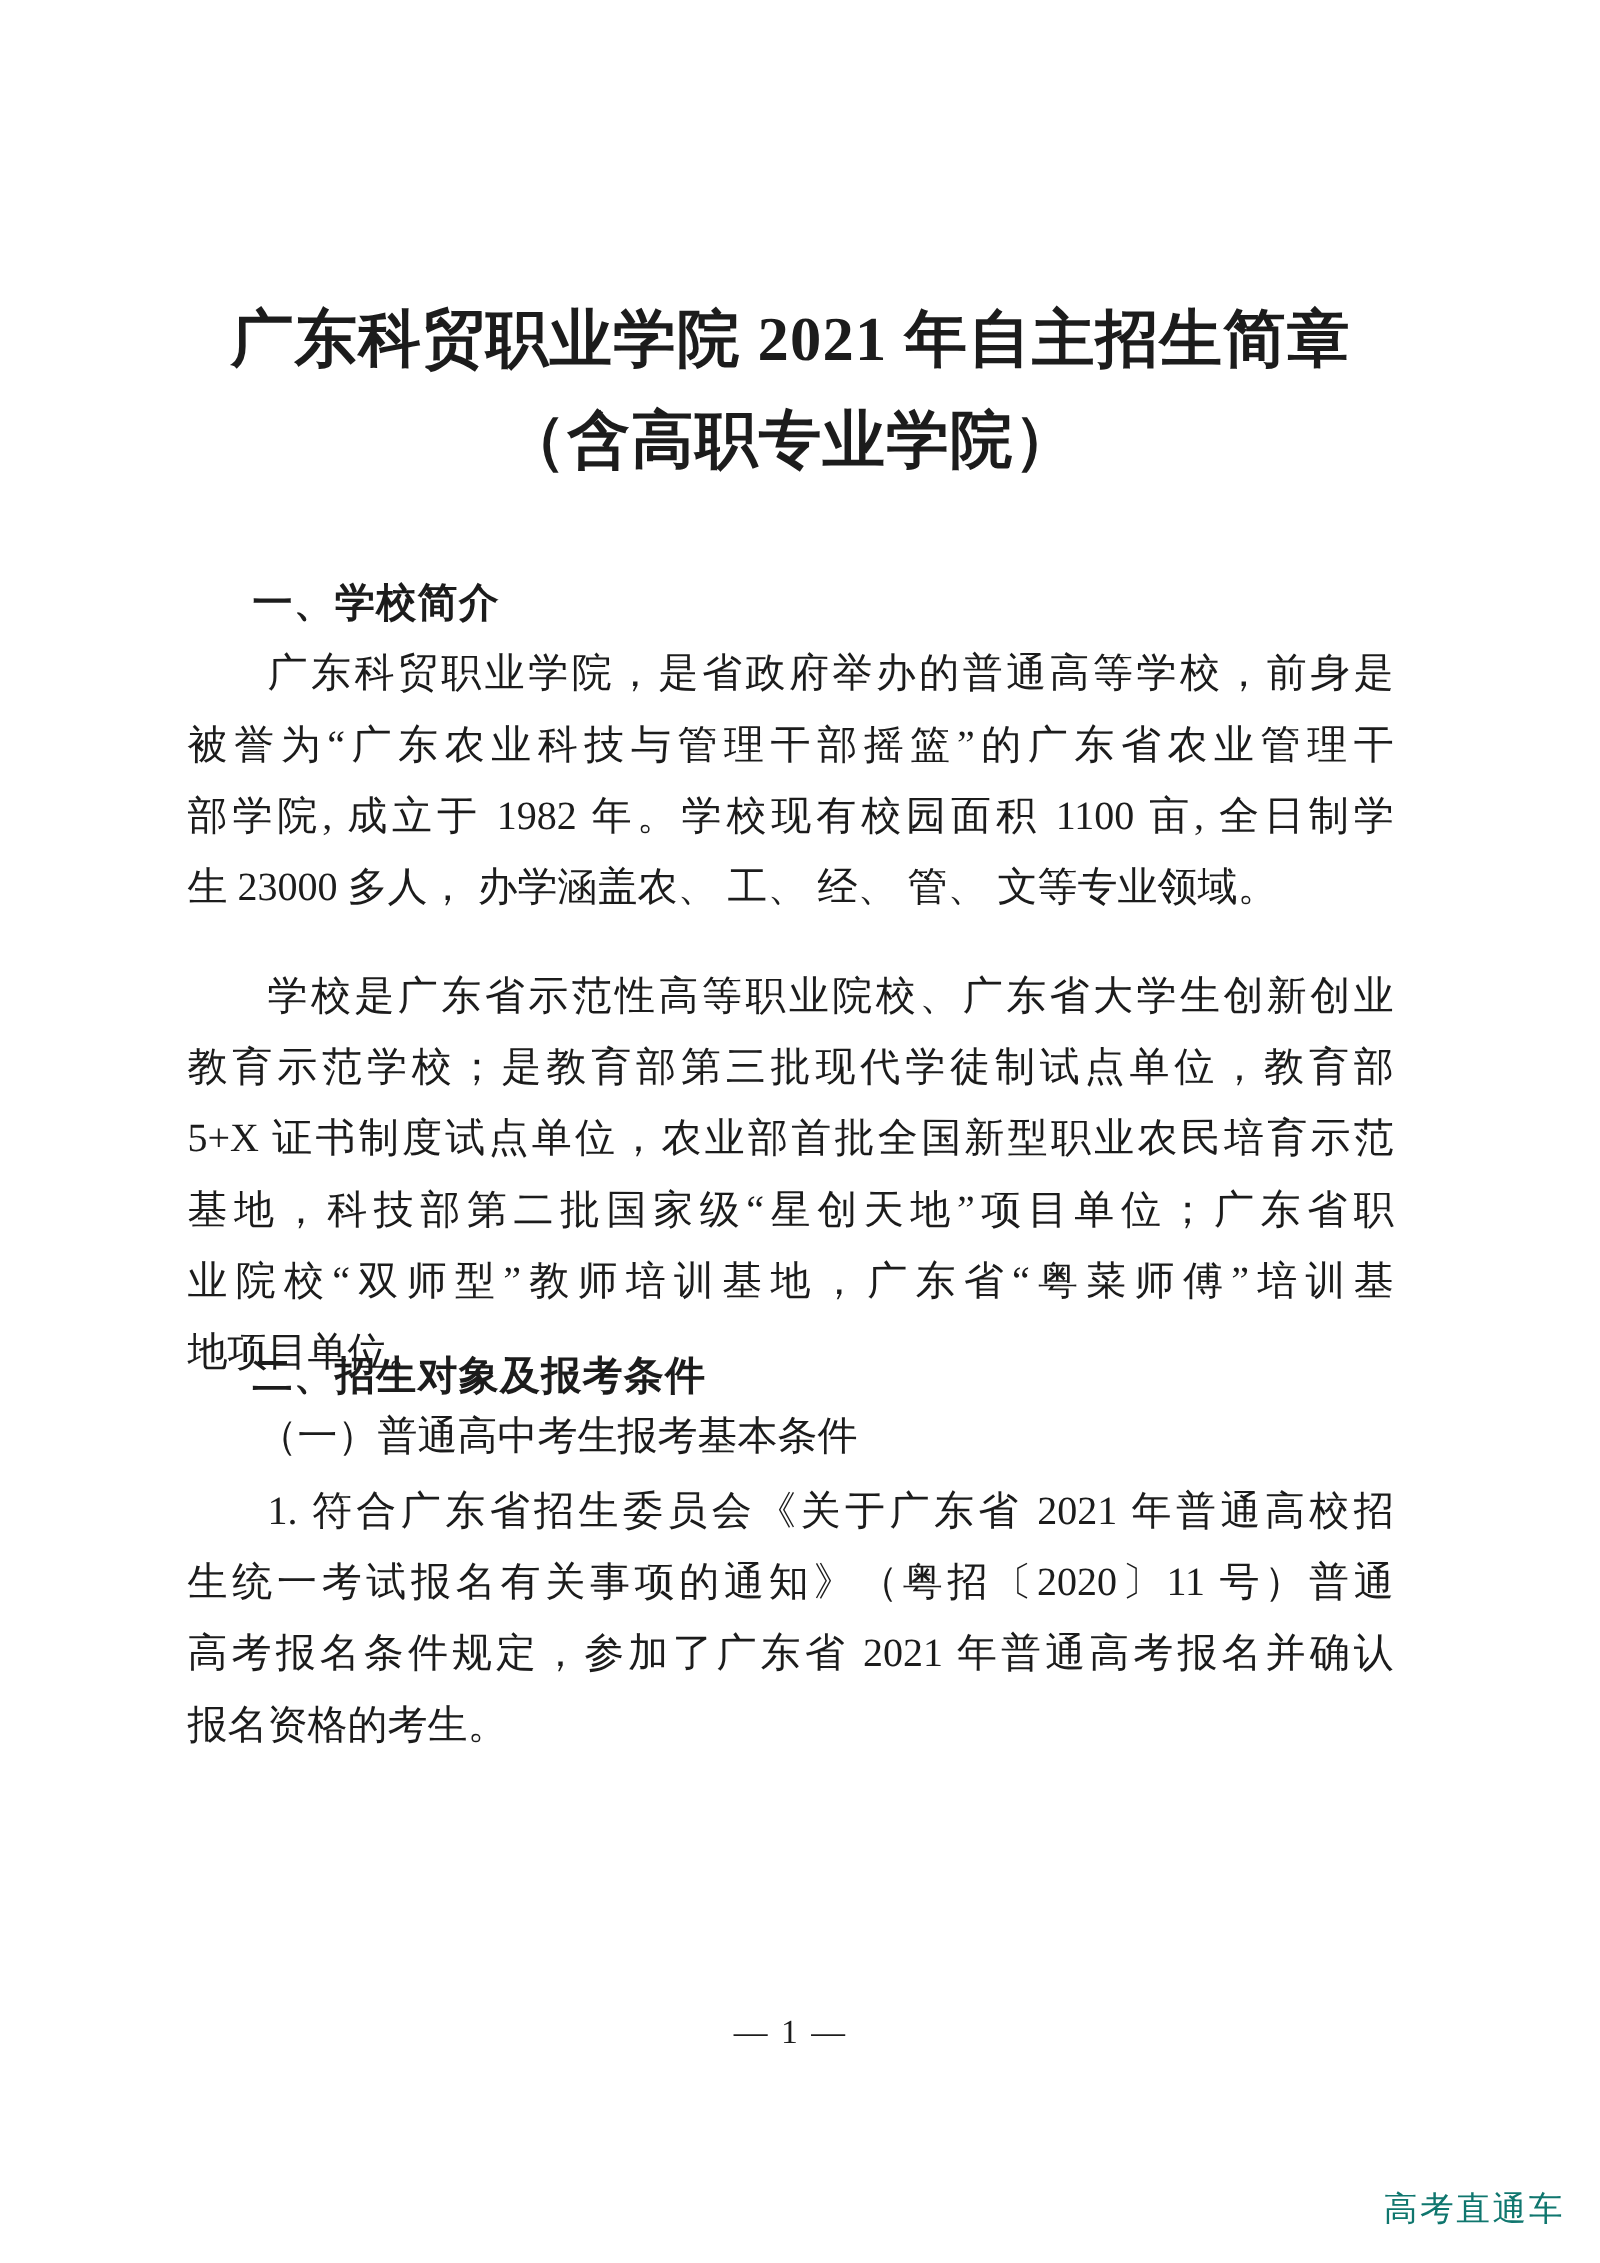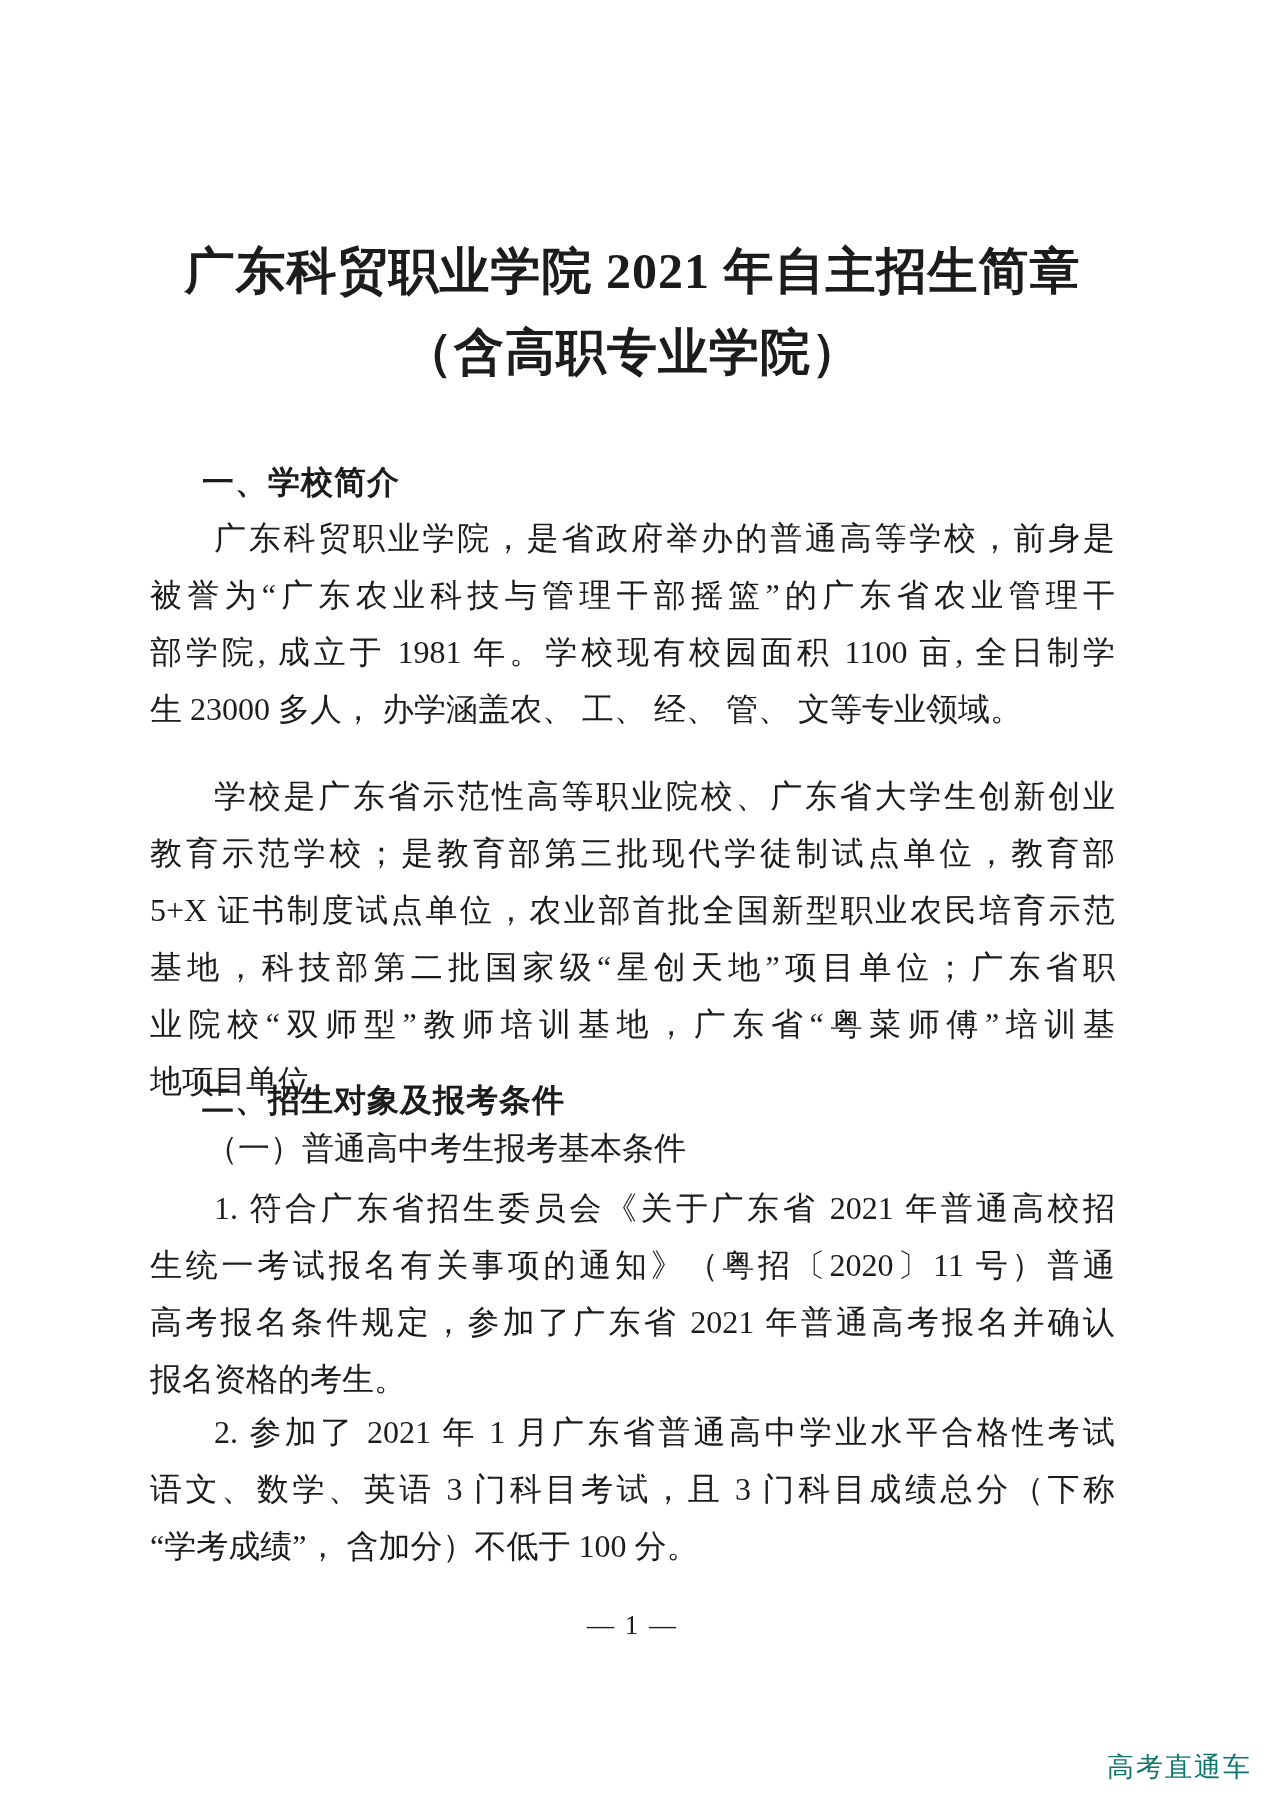--- a/index.html
+++ b/index.html
@@ -84,21 +84,21 @@
   <div class="content">
 
     <div class="block doc-title" id="t1">广东科贸职业学院 2021 年自主招生简章</div>
     <div class="block doc-title" id="t2">（含高职专业学院）</div>
 
     <div class="block heading" id="h1">一、学校简介</div>
 
     <div class="block para" id="p1">
       <div class="bodyline first">广东科贸职业学院，是省政府举办的普通高等学校，前身是</div>
       <div class="bodyline">被誉为“广东农业科技与管理干部摇篮”的广东省农业管理干</div>
-      <div class="bodyline">部学院, 成立于 1981 年。学校现有校园面积 1100 亩, 全日制学</div>
+      <div class="bodyline">部学院, 成立于 1982 年。学校现有校园面积 1100 亩, 全日制学</div>
       <div class="bodyline end">生 23000 多人， 办学涵盖农、 工、 经、 管、 文等专业领域。</div>
     </div>
 
     <div class="block para" id="p2">
       <div class="bodyline first">学校是广东省示范性高等职业院校、广东省大学生创新创业</div>
       <div class="bodyline">教育示范学校；是教育部第三批现代学徒制试点单位，教育部</div>
       <div class="bodyline">5+X 证书制度试点单位，农业部首批全国新型职业农民培育示范</div>
       <div class="bodyline">基地，科技部第二批国家级“星创天地”项目单位；广东省职</div>
       <div class="bodyline">业院校“双师型”教师培训基地，广东省“粤菜师傅”培训基</div>
       <div class="bodyline end">地项目单位。</div>
@@ -108,24 +108,19 @@
 
     <div class="block subheading" id="sub1">（一）普通高中考生报考基本条件</div>
 
     <div class="block para" id="p3">
       <div class="bodyline first">1. 符合广东省招生委员会《关于广东省 2021 年普通高校招</div>
       <div class="bodyline">生统一考试报名有关事项的通知》（粤招〔2020〕11 号）普通</div>
       <div class="bodyline">高考报名条件规定，参加了广东省 2021 年普通高考报名并确认</div>
       <div class="bodyline end">报名资格的考生。</div>
     </div>
 
-    <div class="block para" id="p4">
-      <div class="bodyline first">2. 参加了 2021 年 1 月广东省普通高中学业水平合格性考试</div>
-      <div class="bodyline">语文、数学、英语 3 门科目考试，且 3 门科目成绩总分（下称</div>
-      <div class="bodyline end">“学考成绩”， 含加分）不低于 100 分。</div>
-    </div>
 
     <div class="block footer" id="footer">— 1 —</div>
 
   </div>
 
   <div class="watermark">高考直通车</div>
 </div>
 
 </body></html>

